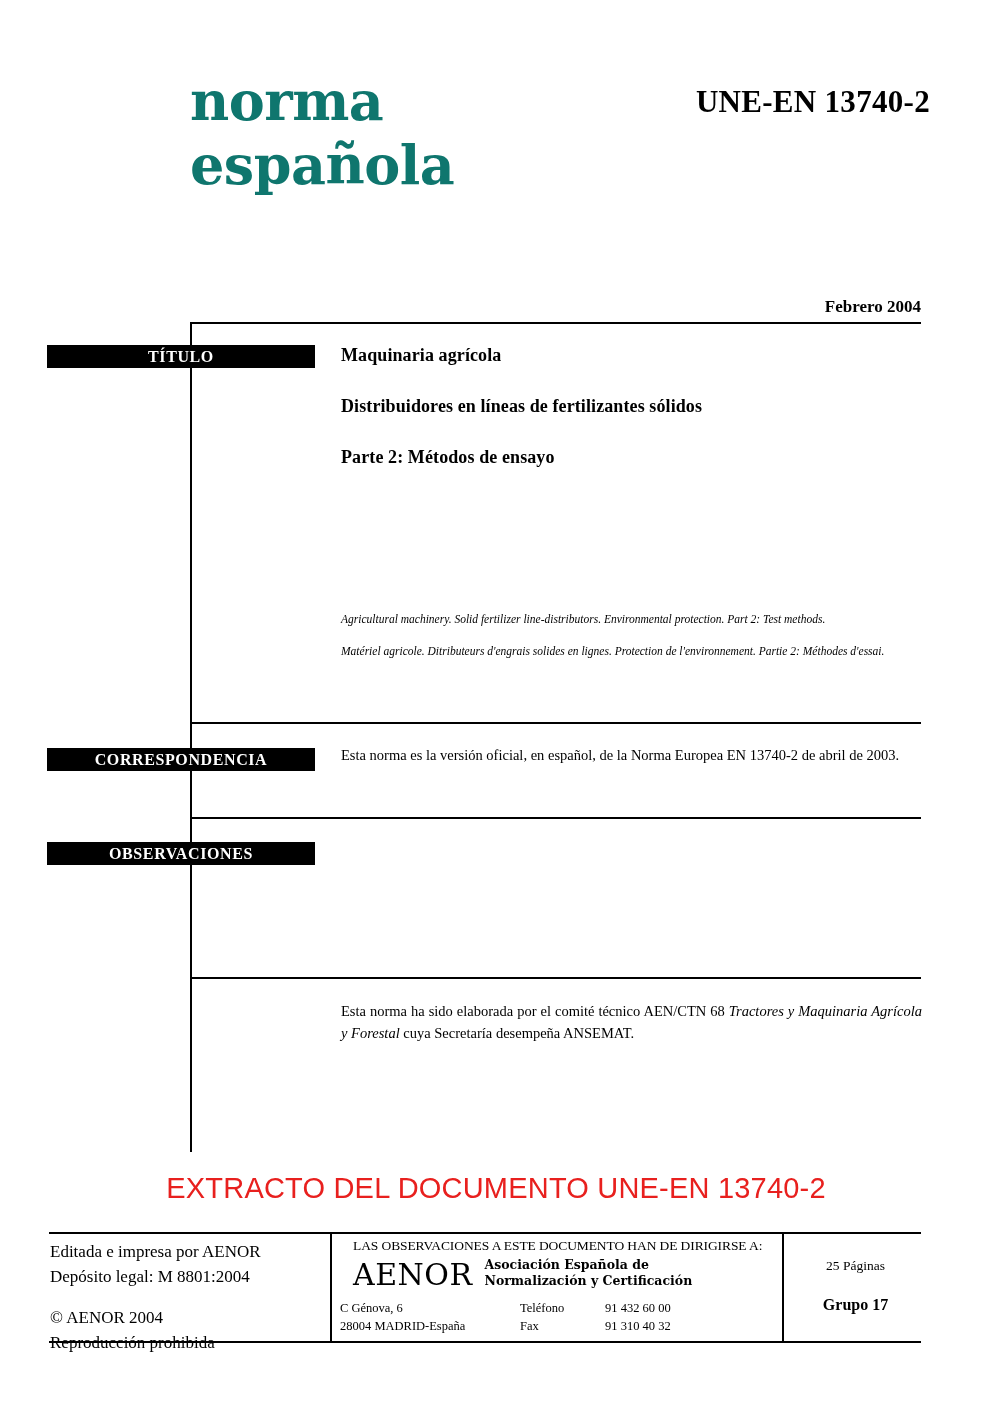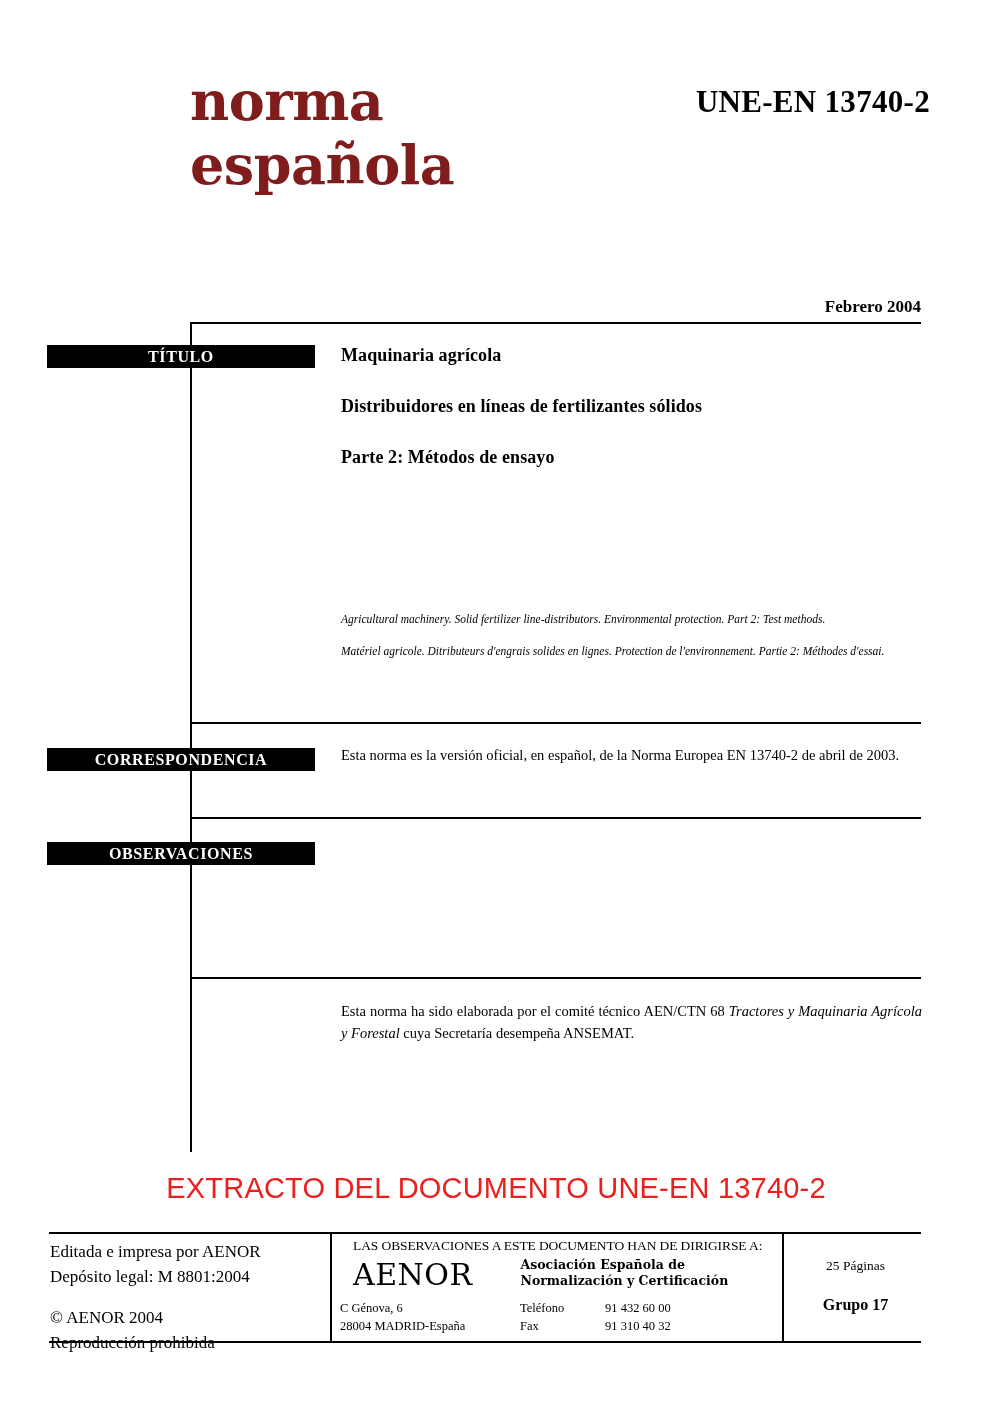--- a/index.html
+++ b/index.html
@@ -23,21 +23,21 @@
   
   .masthead {
     position: absolute;
     left: 190px;
     top: 70px;
     width: 740px;
   }
   .brand {
     font-family: "DejaVu Serif", serif;
     font-weight: bold;
-    color: #7f1d1d;
+    color: #0f766e;
     font-size: 54px;
     line-height: 1.18;
     letter-spacing: -0.5px;
   }
   .brand .line2 { display: block; }
   .std-code {
     position: absolute;
     right: 0;
     top: 14px;
     font-family: "Liberation Serif", serif;
@@ -193,21 +193,20 @@
   }
   .f-mid .notice {
     font-size: 13.5px;
     letter-spacing: -0.1px;
     white-space: nowrap;
   }
   .aenor-row {
     display: flex;
     align-items: flex-end;
     margin-top: 3px;
-    gap: 36px;
   }
   .aenor-logo {
     font-family: "DejaVu Serif", serif;
     font-size: 30px;
     letter-spacing: 0.5px;
     line-height: 1;
   }
   .aenor-sub {
     font-family: "DejaVu Serif", serif;
     font-size: 12.5px;

